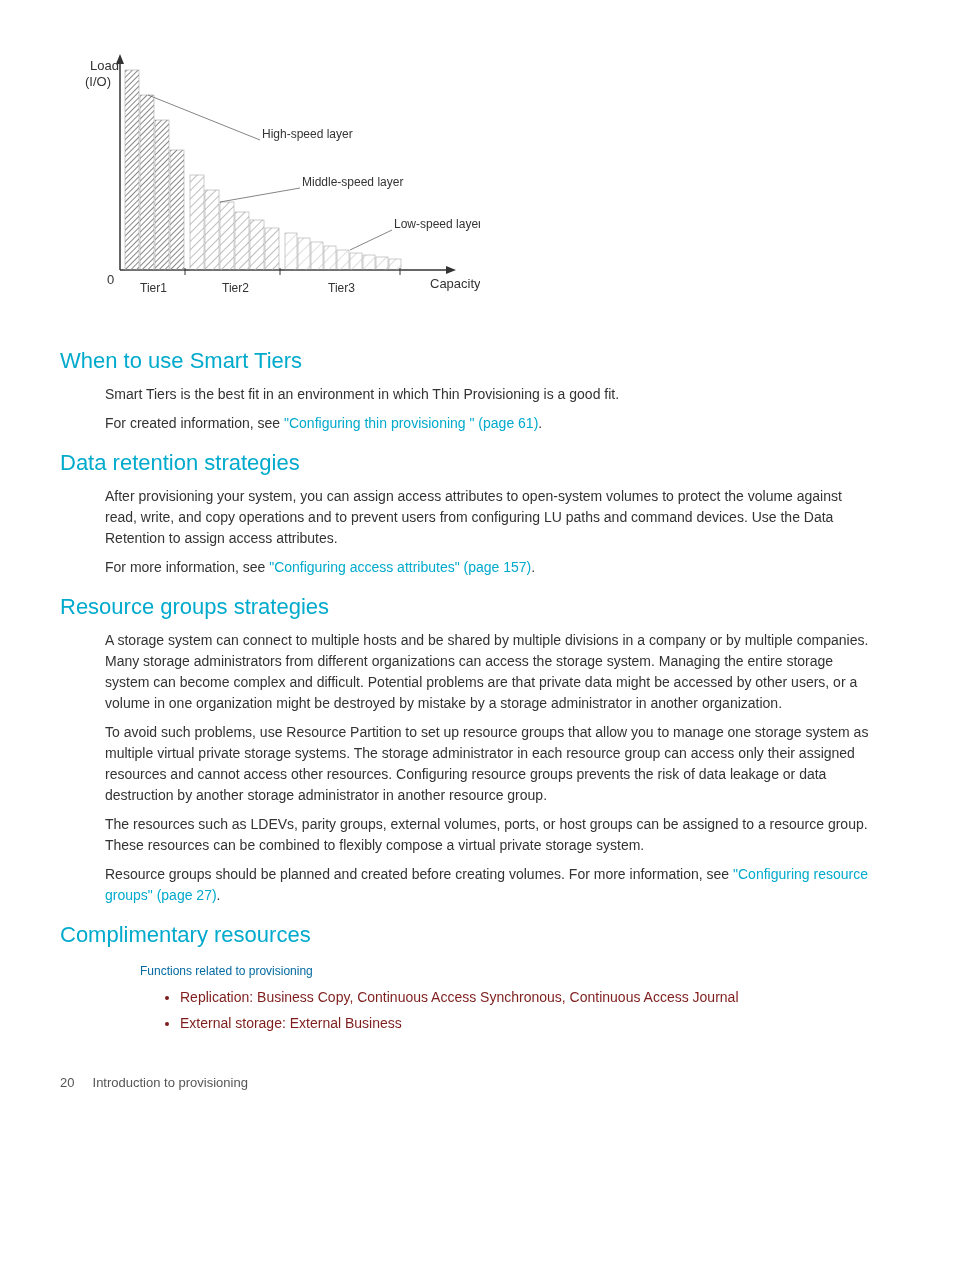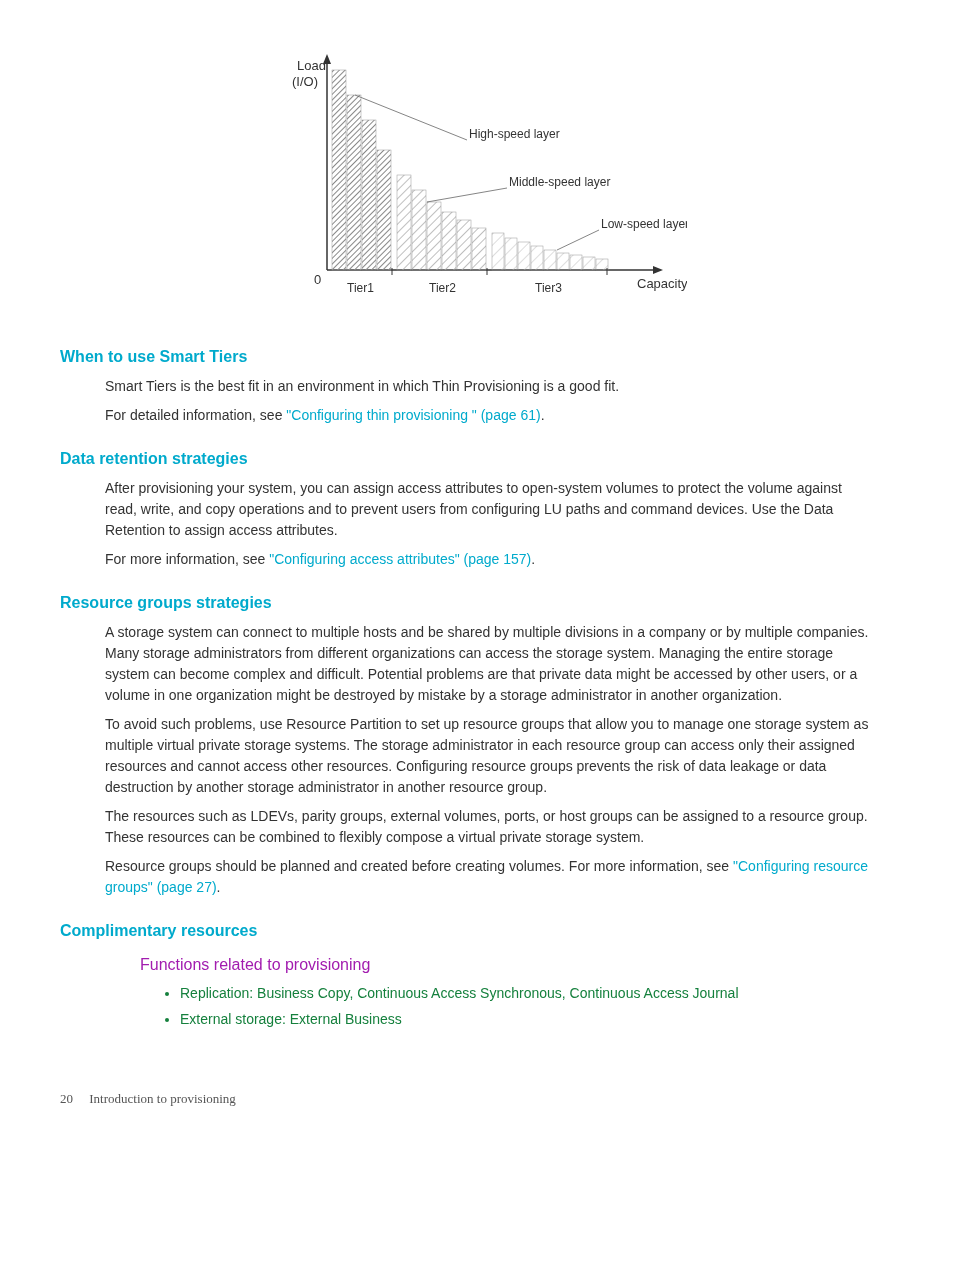--- a/index.html
+++ b/index.html
@@ -13,41 +13,40 @@
       font-family: Arial, Helvetica, sans-serif;
       font-size: 14px;
       color: #333333;
       width: 954px;
       min-height: 1271px;
       padding: 30px 60px 40px 60px;
     }
 
     .chart-container {
       display: flex;
-      justify-content: center;
       margin-bottom: 28px;
       padding-top: 10px;
     }
 
     .chart-svg {
       width: 420px;
       height: 280px;
     }
 
     .section-heading {
-      font-size: 16px;
+      font-size: 22px;
       color: #00aacc;
-      font-weight: bold;
+      font-weight: normal;
       margin-bottom: 10px;
-      margin-top: 24px;
+      margin-top: 16px;
     }
 
     .sub-heading {
-      font-size: 16px;
-      color: #a21caf;
+      font-size: 12px;
+      color: #0369a1;
       font-weight: normal;
       margin-bottom: 8px;
       margin-top: 16px;
       margin-left: 80px;
     }
 
     .body-text {
       margin-left: 45px;
       margin-right: 20px;
       margin-bottom: 8px;
@@ -63,28 +62,27 @@
     .bullet-list {
       margin-left: 120px;
       margin-right: 20px;
       margin-bottom: 8px;
       line-height: 1.6;
     }
 
     .bullet-list li {
       margin-bottom: 4px;
       list-style: disc;
-      color: #15803d;
+      color: #7f1d1d;
     }
 
     .page-footer {
-      margin-top: 60px;
+      margin-top: 40px;
       font-size: 13px;
       color: #555555;
-      font-family: Liberation Serif, serif;
     }
   </style>
 </head>
 <body>
 
 <div class="chart-container">
   <svg class="chart-svg" viewBox="0 0 420 280">
 
     <line x1="60" y1="20" x2="60" y2="230" stroke="#333" stroke-width="1.5"></line>
 
@@ -151,21 +149,21 @@
         <line x1="0" y1="0" x2="0" y2="8" stroke="#bbb" stroke-width="1"></line>
       </pattern>
     </defs>
   </svg>
 </div>
 
 <div>
   <h2 class="section-heading">When to use Smart Tiers</h2>
   <p class="body-text">Smart Tiers is the best fit in an environment in which Thin Provisioning is a good fit.</p>
   <p class="body-text">
-    <span>For detailed information, see </span><a class="link-text">"Configuring thin provisioning " (page 61)</a><span>.</span>
+    <span>For created information, see </span><a class="link-text">"Configuring thin provisioning " (page 61)</a><span>.</span>
   </p>
 </div>
 
 <div>
   <h2 class="section-heading">Data retention strategies</h2>
   <p class="body-text">After provisioning your system, you can assign access attributes to open-system volumes to protect the volume against read, write, and copy operations and to prevent users from configuring LU paths and command devices. Use the Data Retention to assign access attributes.</p>
   <p class="body-text">
     <span>For more information, see </span><a class="link-text">"Configuring access attributes" (page 157)</a><span>.</span>
   </p>
 </div>

